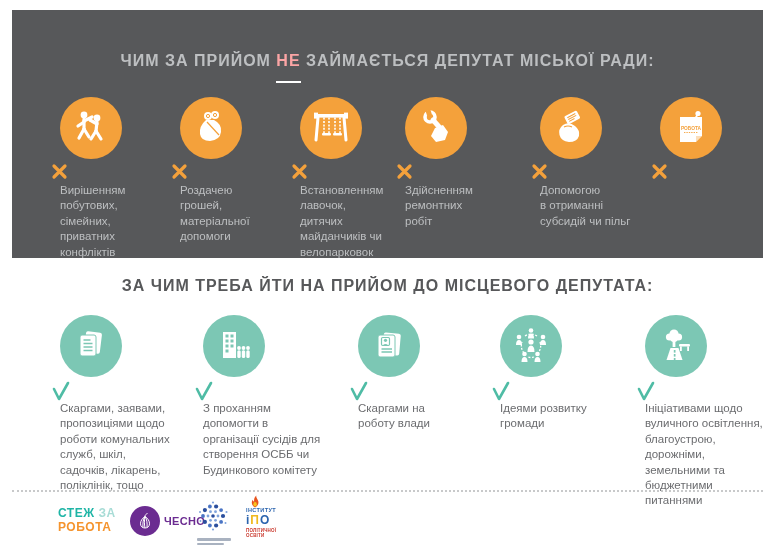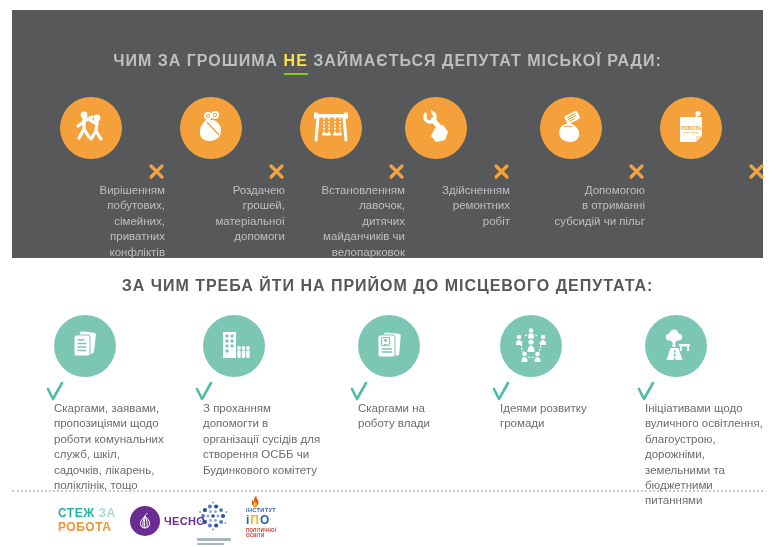--- a/index.html
+++ b/index.html
@@ -11,38 +11,38 @@
   
   .panel {
     position:absolute; left:12px; top:10px; width:751px; height:248px;
     background:#57585A;
   }
   .panel-title {
     position:absolute; left:0; top:42px; width:100%;
     text-align:center; font-size:16px; font-weight:bold;
     color:#BDBFC1; letter-spacing:1px;
   }
-  .panel-title .hl { color:#fde047; border-bottom:2px solid #84cc16; padding-bottom:4px; }
+  .panel-title .hl { color:#fca5a5; border-bottom:2px solid #ffffff; padding-bottom:12px; }
   
   .col { position:absolute; width:118px; }
   .circle {
     width:62px; height:62px; border-radius:50%;
     display:flex; align-items:center; justify-content:center;
     margin-left:13px;
   }
   .circle.orange { background:#F4A13B; }
   .circle.teal   { background:#7CC7B4; }
   .mark { height:18px; margin:4px 0 0 4px; }
   .txt {
     white-space:pre-line; font-size:11.5px; line-height:1.34;
     margin-left:13px; margin-top:2px;
   }
   .top-txt { color:#BDBFC1; }
   .bot-txt { color:#6B6C6F; }
-  .top-col { top:87px;text-align:right; }
+  .top-col { top:87px; }
   
   .section2 { position:absolute; left:12px; top:258px; width:751px; height:232px; }
   .section2-title {
     position:absolute; left:0; top:19px; width:100%;
     text-align:center; font-size:16px; font-weight:bold;
     color:#57585A; letter-spacing:1px;
   }
   .bot-col { top:57px; width:142px; }
   
   .dotted-sep {
@@ -68,21 +68,21 @@
   .ipo-top { font-size:5.5px; font-weight:bold; color:#2B64AE; letter-spacing:.4px; }
   .ipo-big { font-size:12px; font-weight:bold; line-height:15px; letter-spacing:1px; }
   .ipo-i { color:#2B64AE; } .ipo-p { color:#F0B91D; } .ipo-o { color:#2B64AE; }
   .ipo-bottom { font-size:4.5px; font-weight:bold; color:#C9372C; letter-spacing:.2px; }
 </style>
 </head>
 <body>
 
 <div class="panel">
   <div class="panel-title">
-    <span>ЧИМ ЗА ГРОШИМА </span><span class="hl">НЕ</span><span> ЗАЙМАЄТЬСЯ ДЕПУТАТ МІСЬКОЇ РАДИ:</span>
+    <span>ЧИМ ЗА ПРИЙОМ </span><span class="hl">НЕ</span><span> ЗАЙМАЄТЬСЯ ДЕПУТАТ МІСЬКОЇ РАДИ:</span>
   </div>
 
   <div class="col top-col" style="left:35px">
     <div class="circle orange">
       <svg width="44" height="44" viewBox="0 0 44 44">
         <g stroke="#fff" stroke-width="3.2" stroke-linecap="round" fill="none">
           <path d="M15 13 L15 23"></path>
             <path d="M15 15 L23 11"></path>
             <path d="M15 16 L9 20"></path>
           <path d="M15 23 L10 32"></path>
@@ -210,21 +210,21 @@
       <svg width="17" height="17">
           <path d="M3 3 L14 14 M14 3 L3 14" stroke="#F4A13B" stroke-width="3.2" stroke-linecap="round"></path>
         </svg>
     </div>
   </div>
 </div>
 
 <div class="section2">
   <div class="section2-title">ЗА ЧИМ ТРЕБА ЙТИ НА ПРИЙОМ ДО МІСЦЕВОГО ДЕПУТАТА:</div>
 
-  <div class="col bot-col" style="left:29px">
+  <div class="col bot-col" style="left:35px">
     <div class="circle teal">
       <svg width="44" height="44" viewBox="0 0 44 44">
         <rect x="16" y="8" width="16" height="21" rx="2" fill="#fff" transform="rotate(7 24 18)"></rect>
         <rect x="11" y="11" width="16" height="21" rx="2" fill="#fff" stroke="#7CC7B4" stroke-width="1"></rect>
         <path d="M14.5 16 h7 M14.5 19.5 h9 M14.5 23 h9 M14.5 26.5 h9" stroke="#7CC7B4" stroke-width="1.7" fill="none"></path>
       </svg>
     </div>
     <div class="mark">
       <svg width="20" height="20">
           <path d="M3 8 L8 18 L17 2" stroke="#4FBCA5" stroke-width="2.6" fill="none" stroke-linecap="round" stroke-linejoin="round"></path>

